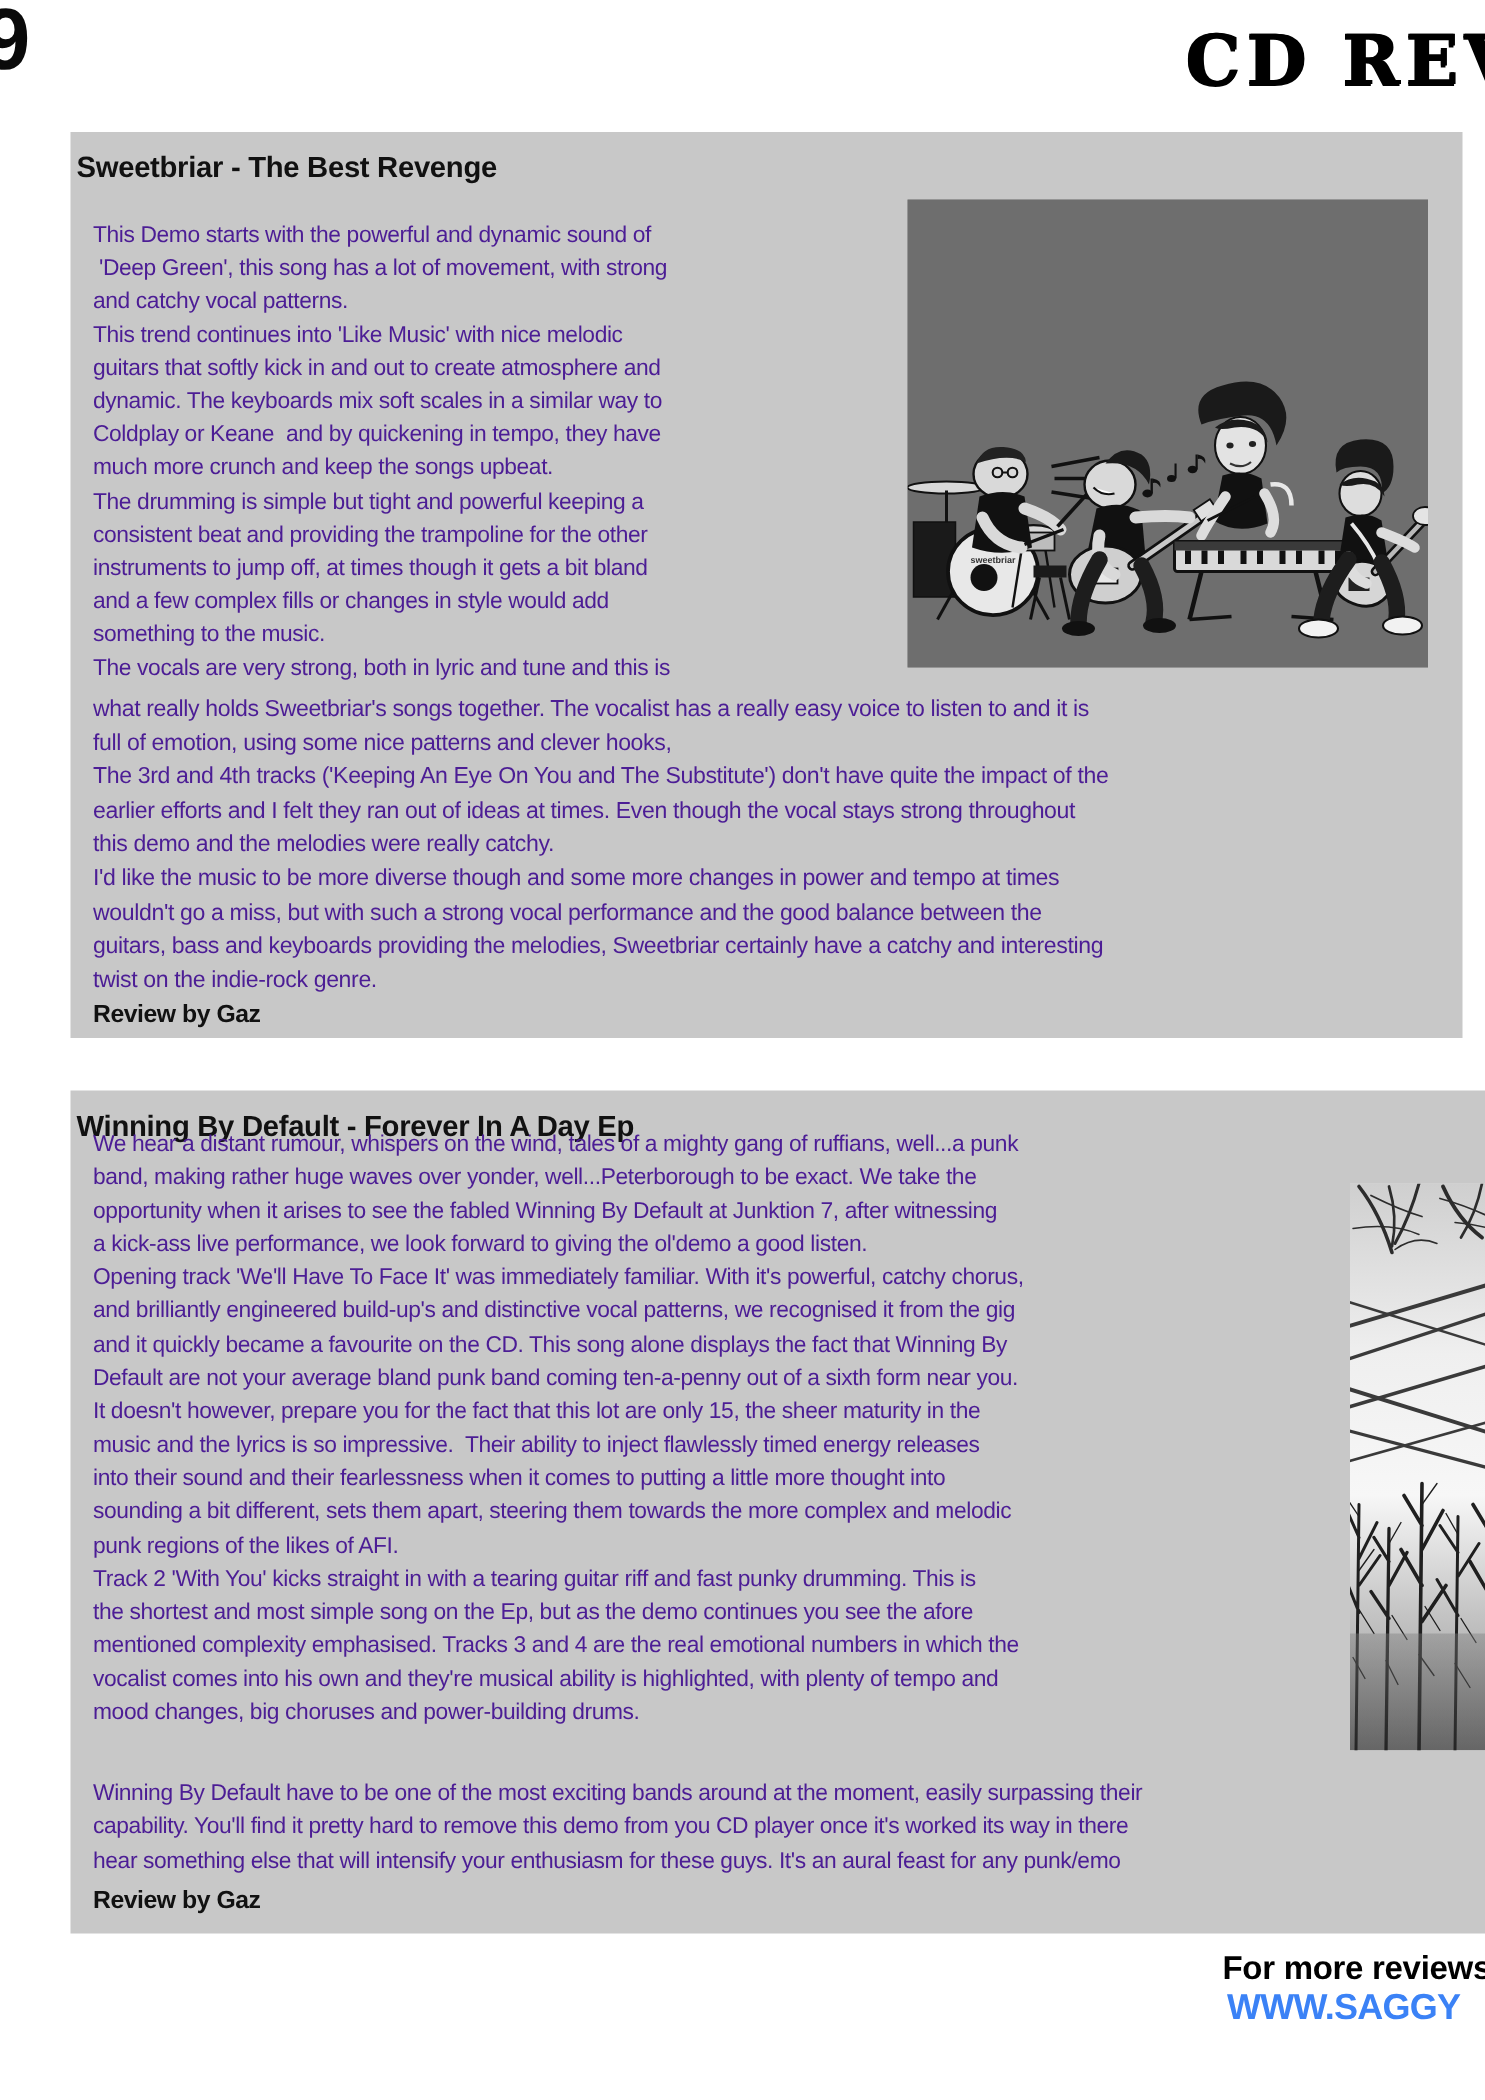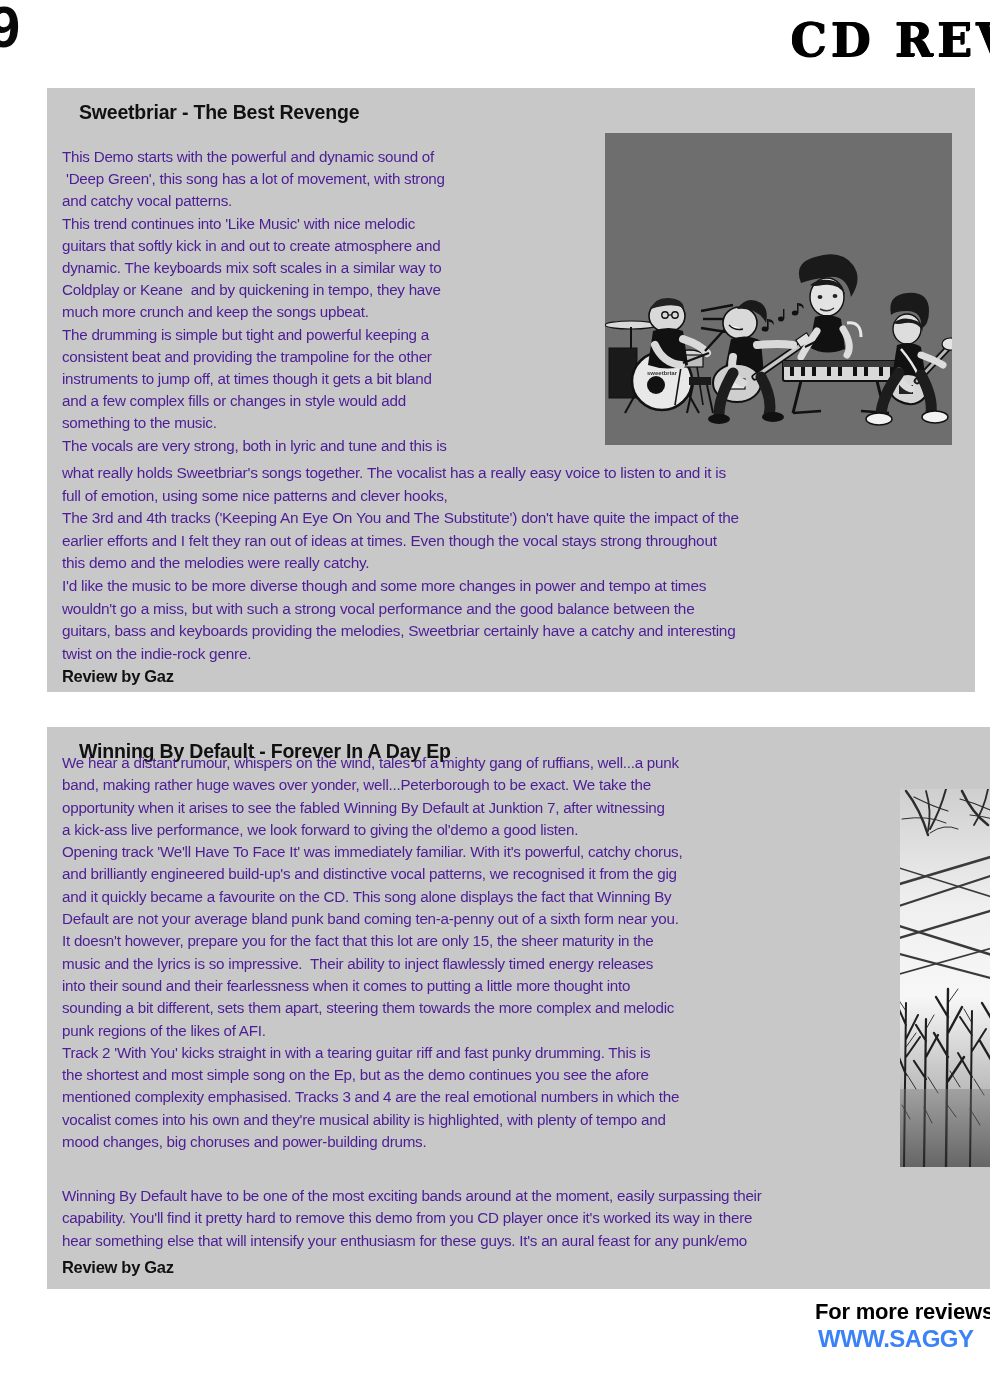--- a/index.html
+++ b/index.html
@@ -61,21 +61,21 @@
     width: 943px;
     height: 562px;
   }
 
   .review-title {
     font-family: "Liberation Sans", sans-serif;
     font-weight: bold;
     font-size: 19.5px;
     line-height: 22px;
     letter-spacing: -0.2px;
-    padding: 13px 0 0 32px;
+    padding: 13px 0 0 4px;
     color: #111;
   }
 
   .body-text {
     font-family: "Liberation Sans", sans-serif;
     font-weight: normal;
     font-size: 15.2px;
     line-height: 22.2px;
     letter-spacing: -0.25px;
     color: #4c1d95;

